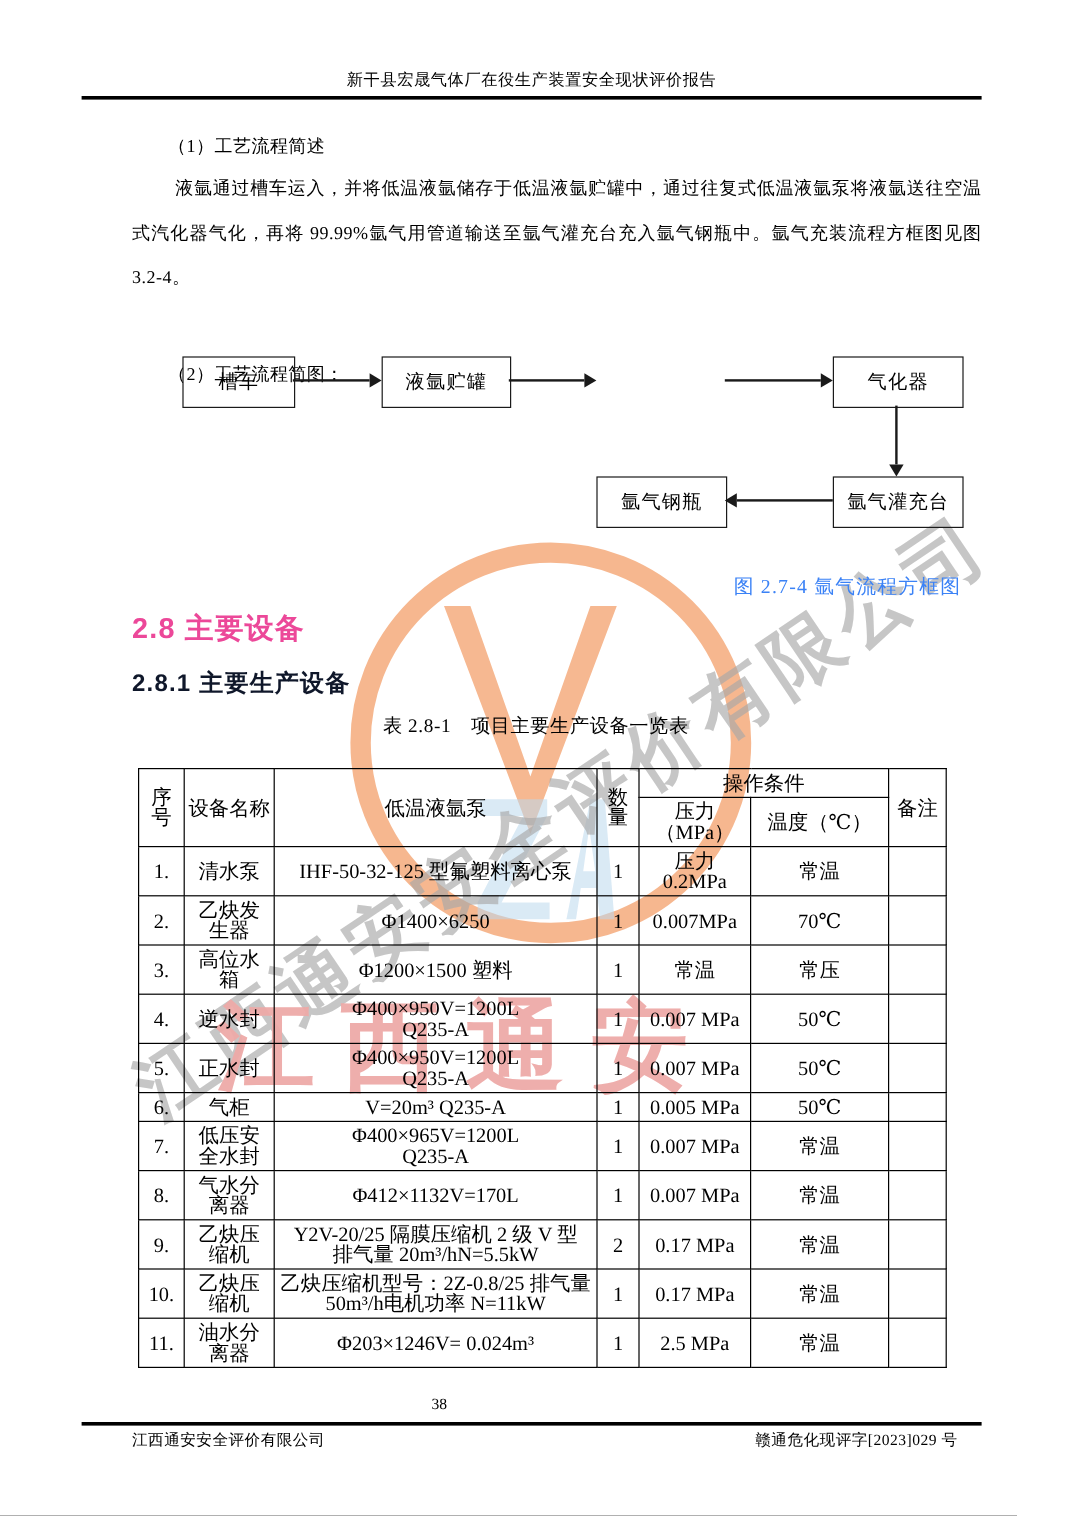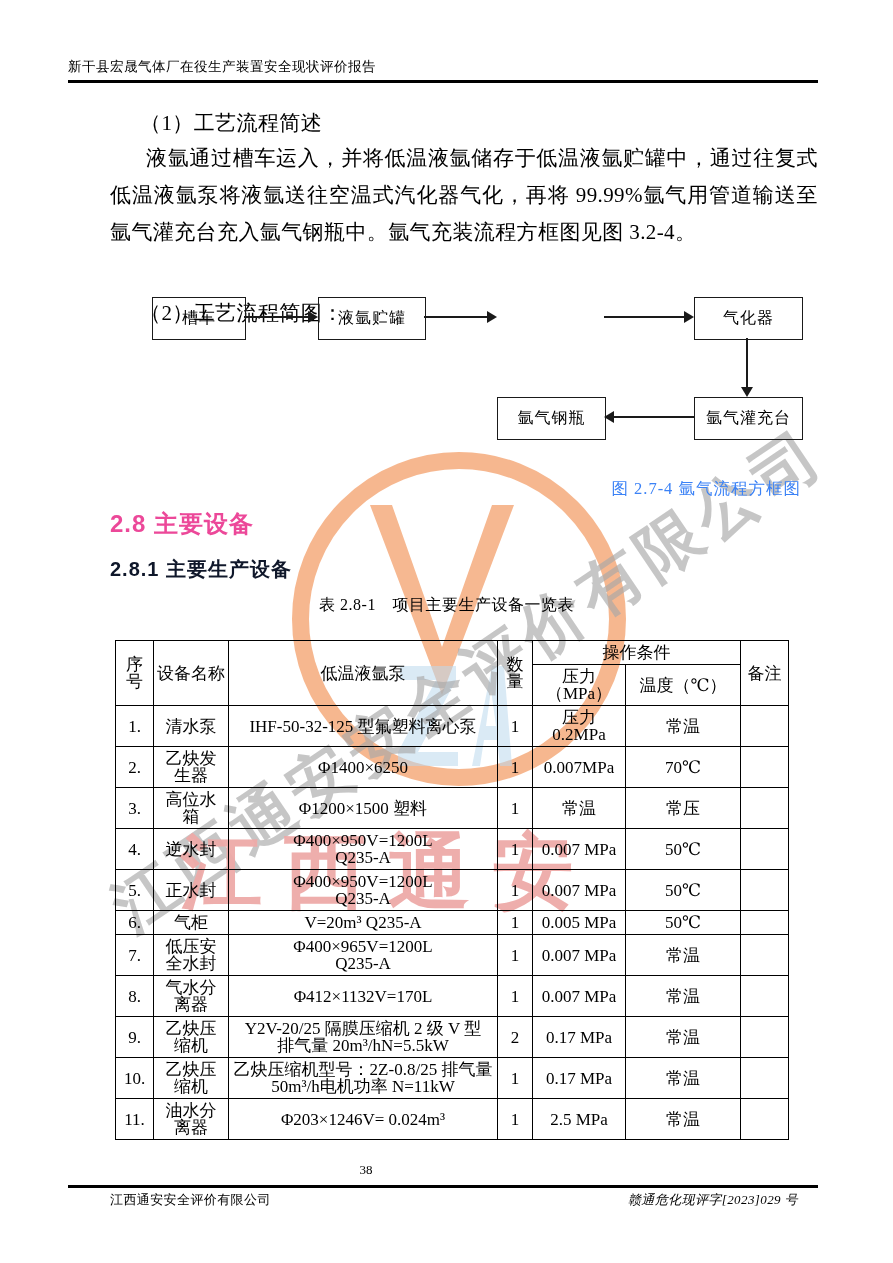--- a/index.html
+++ b/index.html
@@ -37,28 +37,28 @@
     color:#eeaaa8;font-size:82px;font-weight:700;letter-spacing:22px;
     font-family:Liberation Sans, sans-serif;white-space:nowrap;
     opacity:.95;
   }
 
   
   .content{position:relative;z-index:3;}
 
   .hdr{
     position:absolute;left:68px;top:58px;width:750px;
-    font-size:13.5px;color:#000;letter-spacing:.5px;
+    text-align:center;font-size:13.5px;color:#000;letter-spacing:.5px;
   }
   .hdr-rule{
     position:absolute;left:68px;top:80px;width:750px;height:3px;background:#000;
   }
 
   .para{
-    position:absolute;color:#000;font-size:21px;line-height:37px;
+    position:absolute;color:#000;font-size:15px;line-height:37px;
     letter-spacing:.4px;text-align:justify;
   }
   #p-intro-head{left:140px;top:105px;width:680px;}
   #p-body{left:110px;top:140px;width:708px;text-indent:36px;}
   #p-flow-head{left:140px;top:253px;width:680px;margin-top:42px;}
 
   
   .flow{position:absolute;left:16px;top:0;width:800px;height:1263px;}
   .fbox{
     position:absolute;border:1.6px solid #1a1a1a;background:transparent;
@@ -111,21 +111,21 @@
   .c-rem{width:48px;}
   .botpad{vertical-align:bottom;padding-bottom:4px;}
 
   
   .pgnum{
     position:absolute;left:0;top:1162px;width:732px;text-align:center;
     font-size:13px;color:#000;
   }
   .ftr-rule{position:absolute;left:68px;top:1185px;width:750px;height:2.6px;background:#000;}
   .ftr-l{position:absolute;left:110px;top:1191px;font-size:13px;color:#000;letter-spacing:.4px;}
-  .ftr-r{position:absolute;right:95px;top:1191px;font-size:13px;color:#000;letter-spacing:.4px;font-style:italic;}
+  .ftr-r{position:absolute;right:95px;top:1191px;font-size:13px;color:#000;letter-spacing:.4px;}
 </style>
 </head>
 <body>
 
 <div class="page">
 
   <div class="wm">
     <div class="wm-ring"></div>
     <div class="wm-v">
       <svg viewBox="0 0 180 200" preserveAspectRatio="none">

